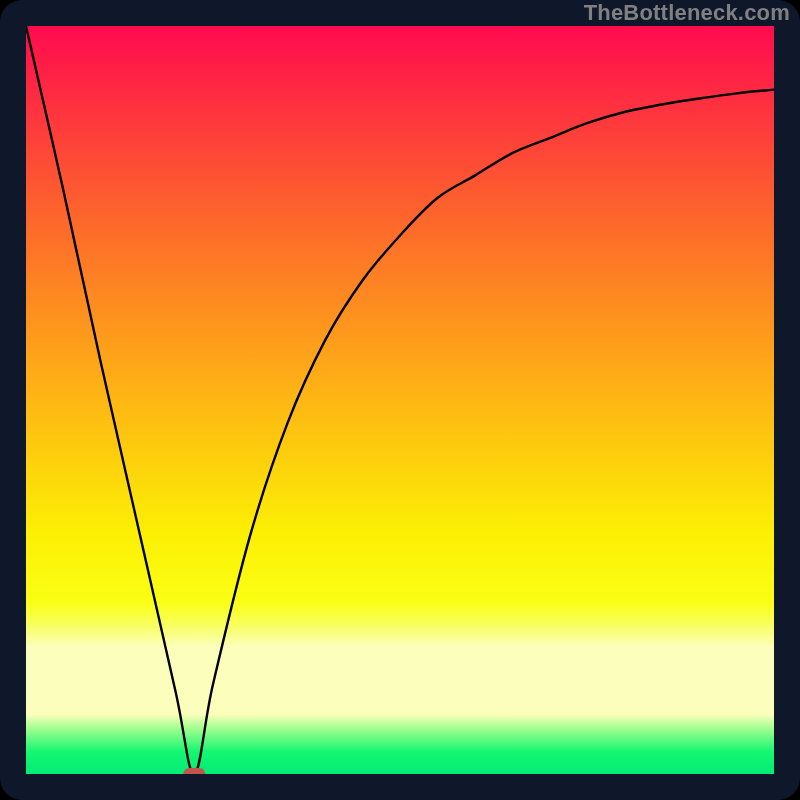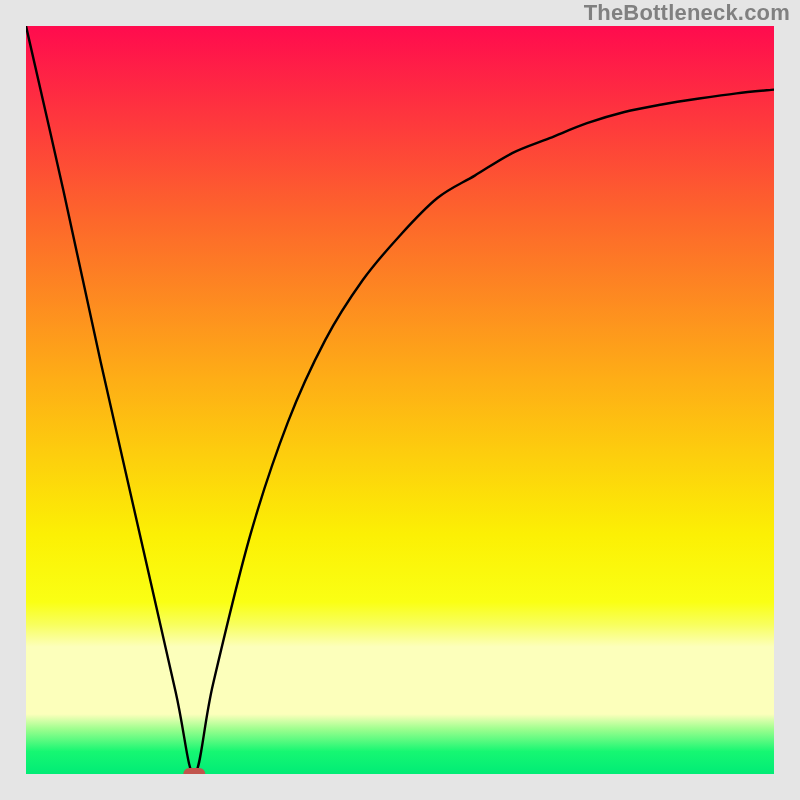--- a/index.html
+++ b/index.html
@@ -7,21 +7,22 @@
     padding: 0;
     width: 800px;
     height: 800px;
     background: #000;
     overflow: hidden;
   }
   .frame {
     position: relative;
     width: 800px;
     height: 800px;
-    background: #e5e5e5;
+    background: #0f172a;
+    border-radius: 22px;
   }
   .attribution {
     position: absolute;
     top: 0;
     right: 10px;
     font-family: Arial, Helvetica, sans-serif;
     font-size: 22px;
     font-weight: bold;
     color: #808080;
     letter-spacing: 0.2px;

